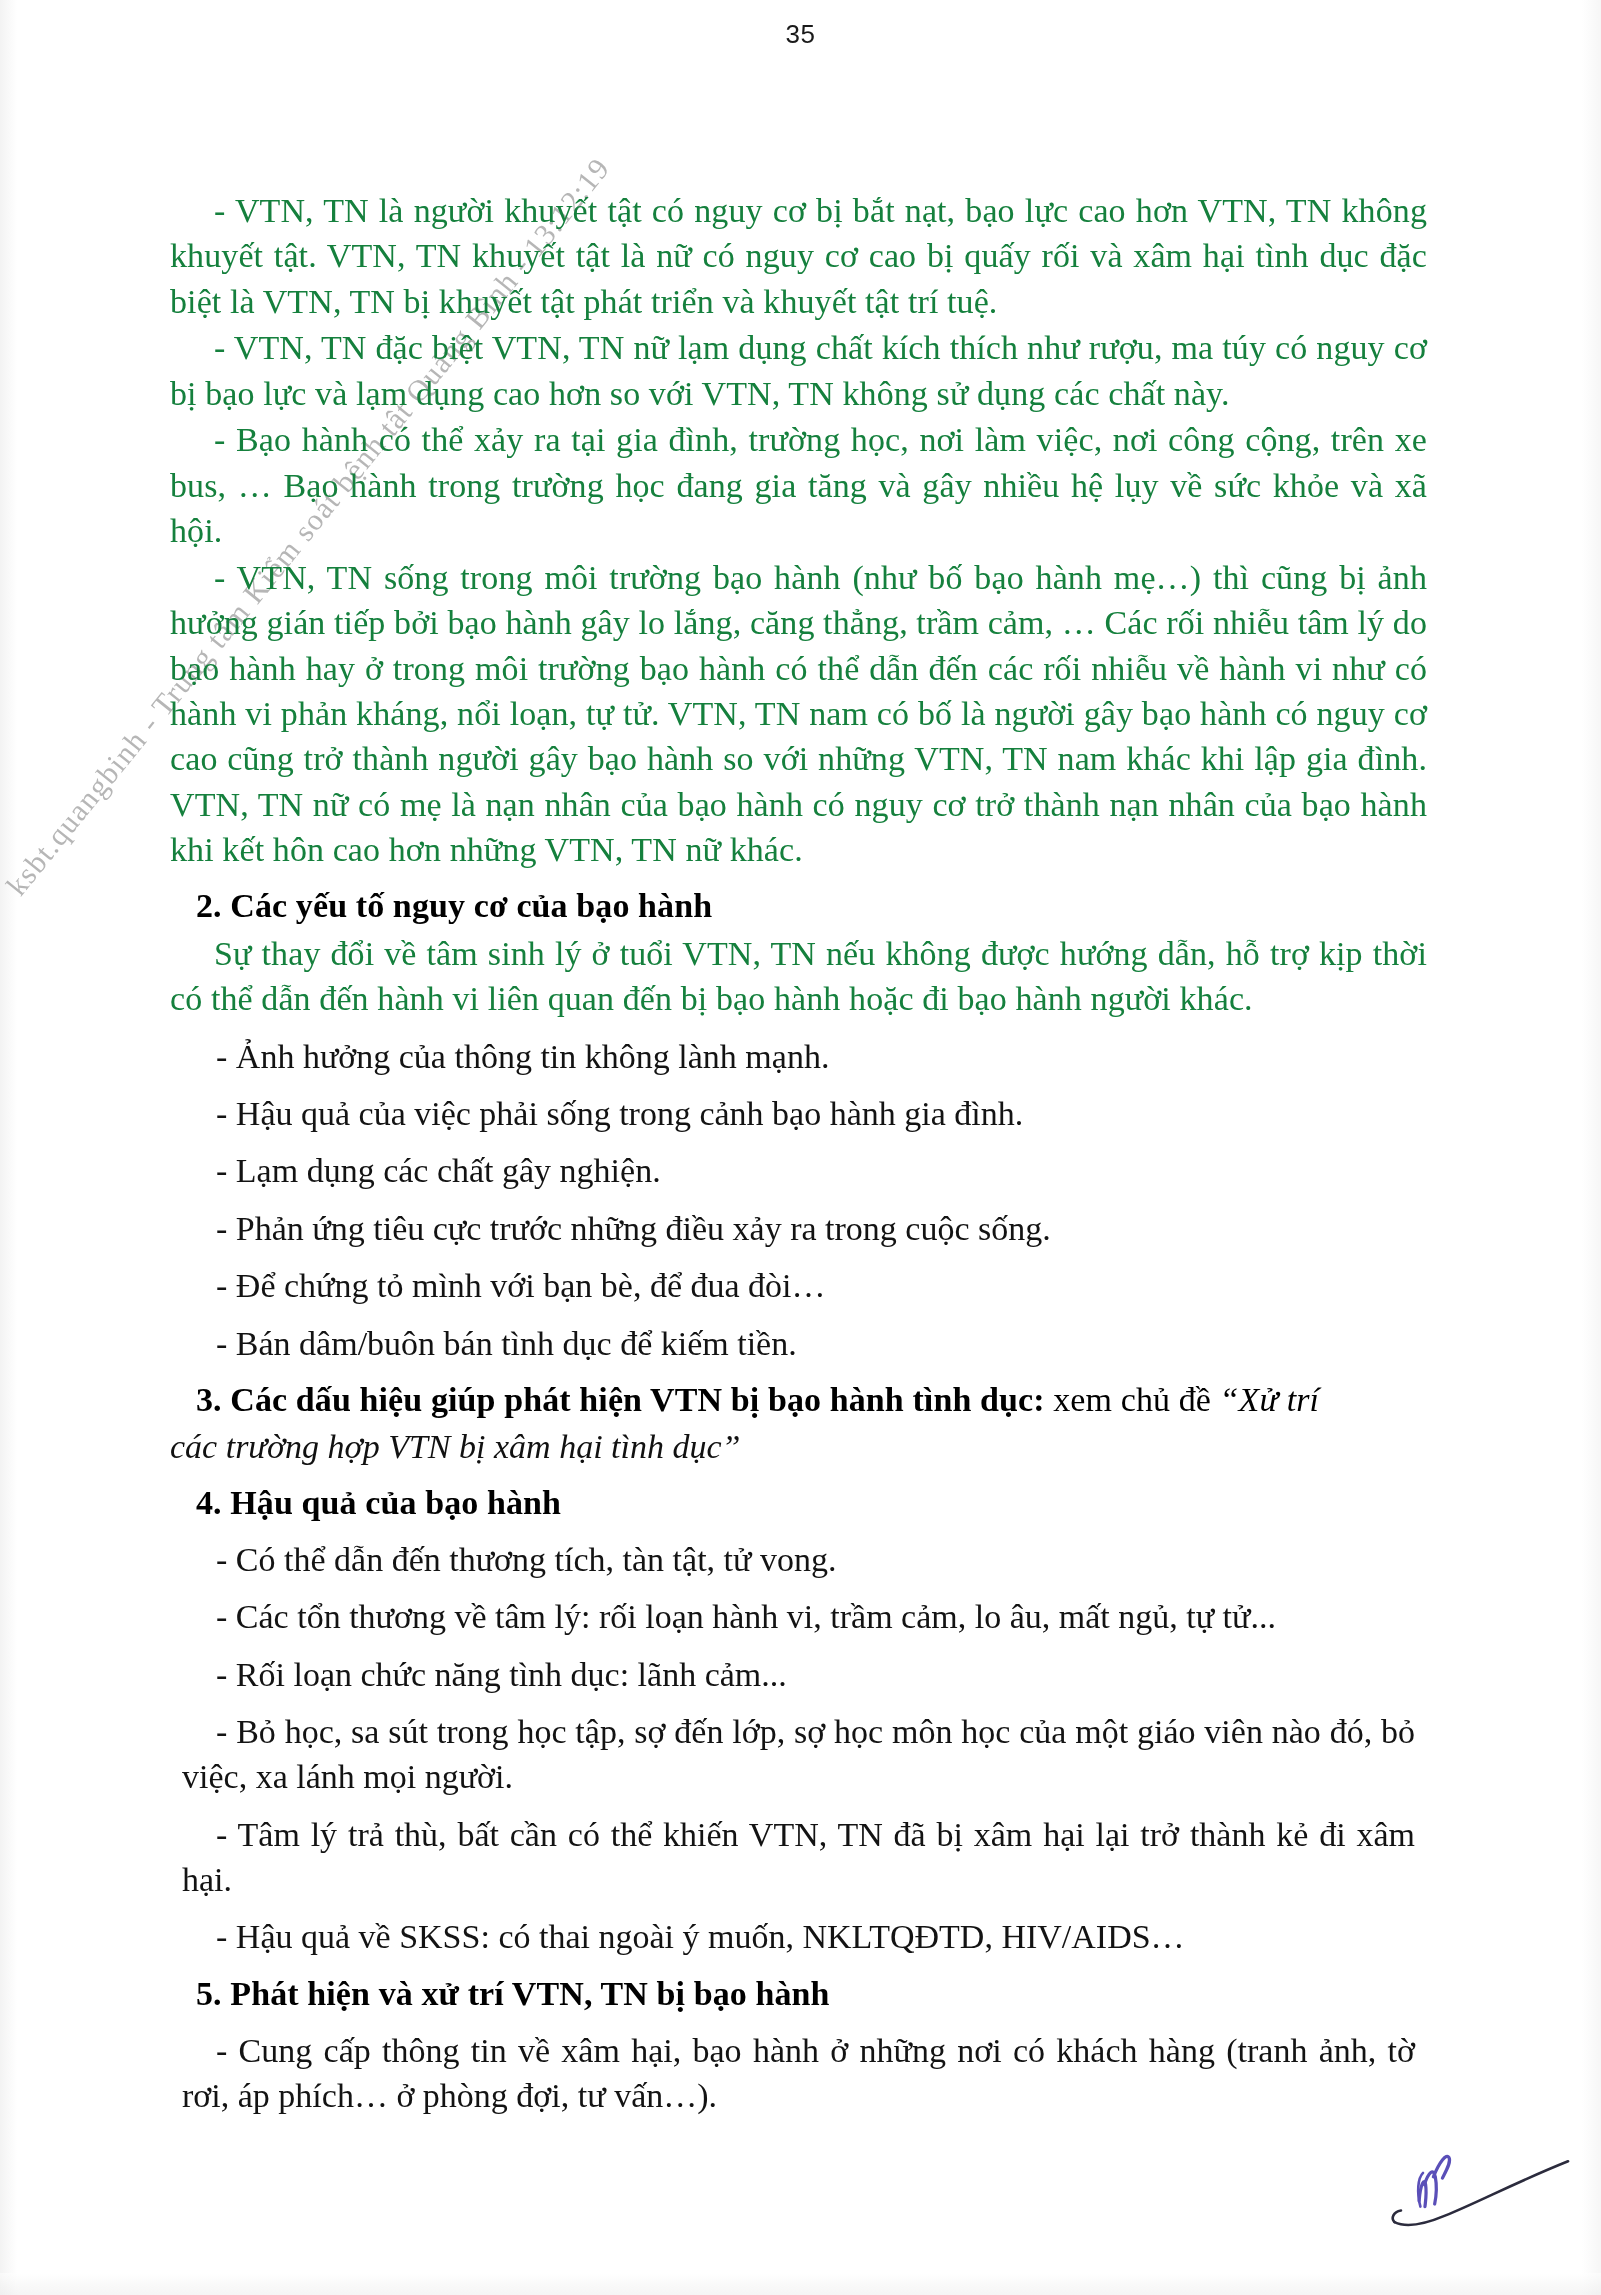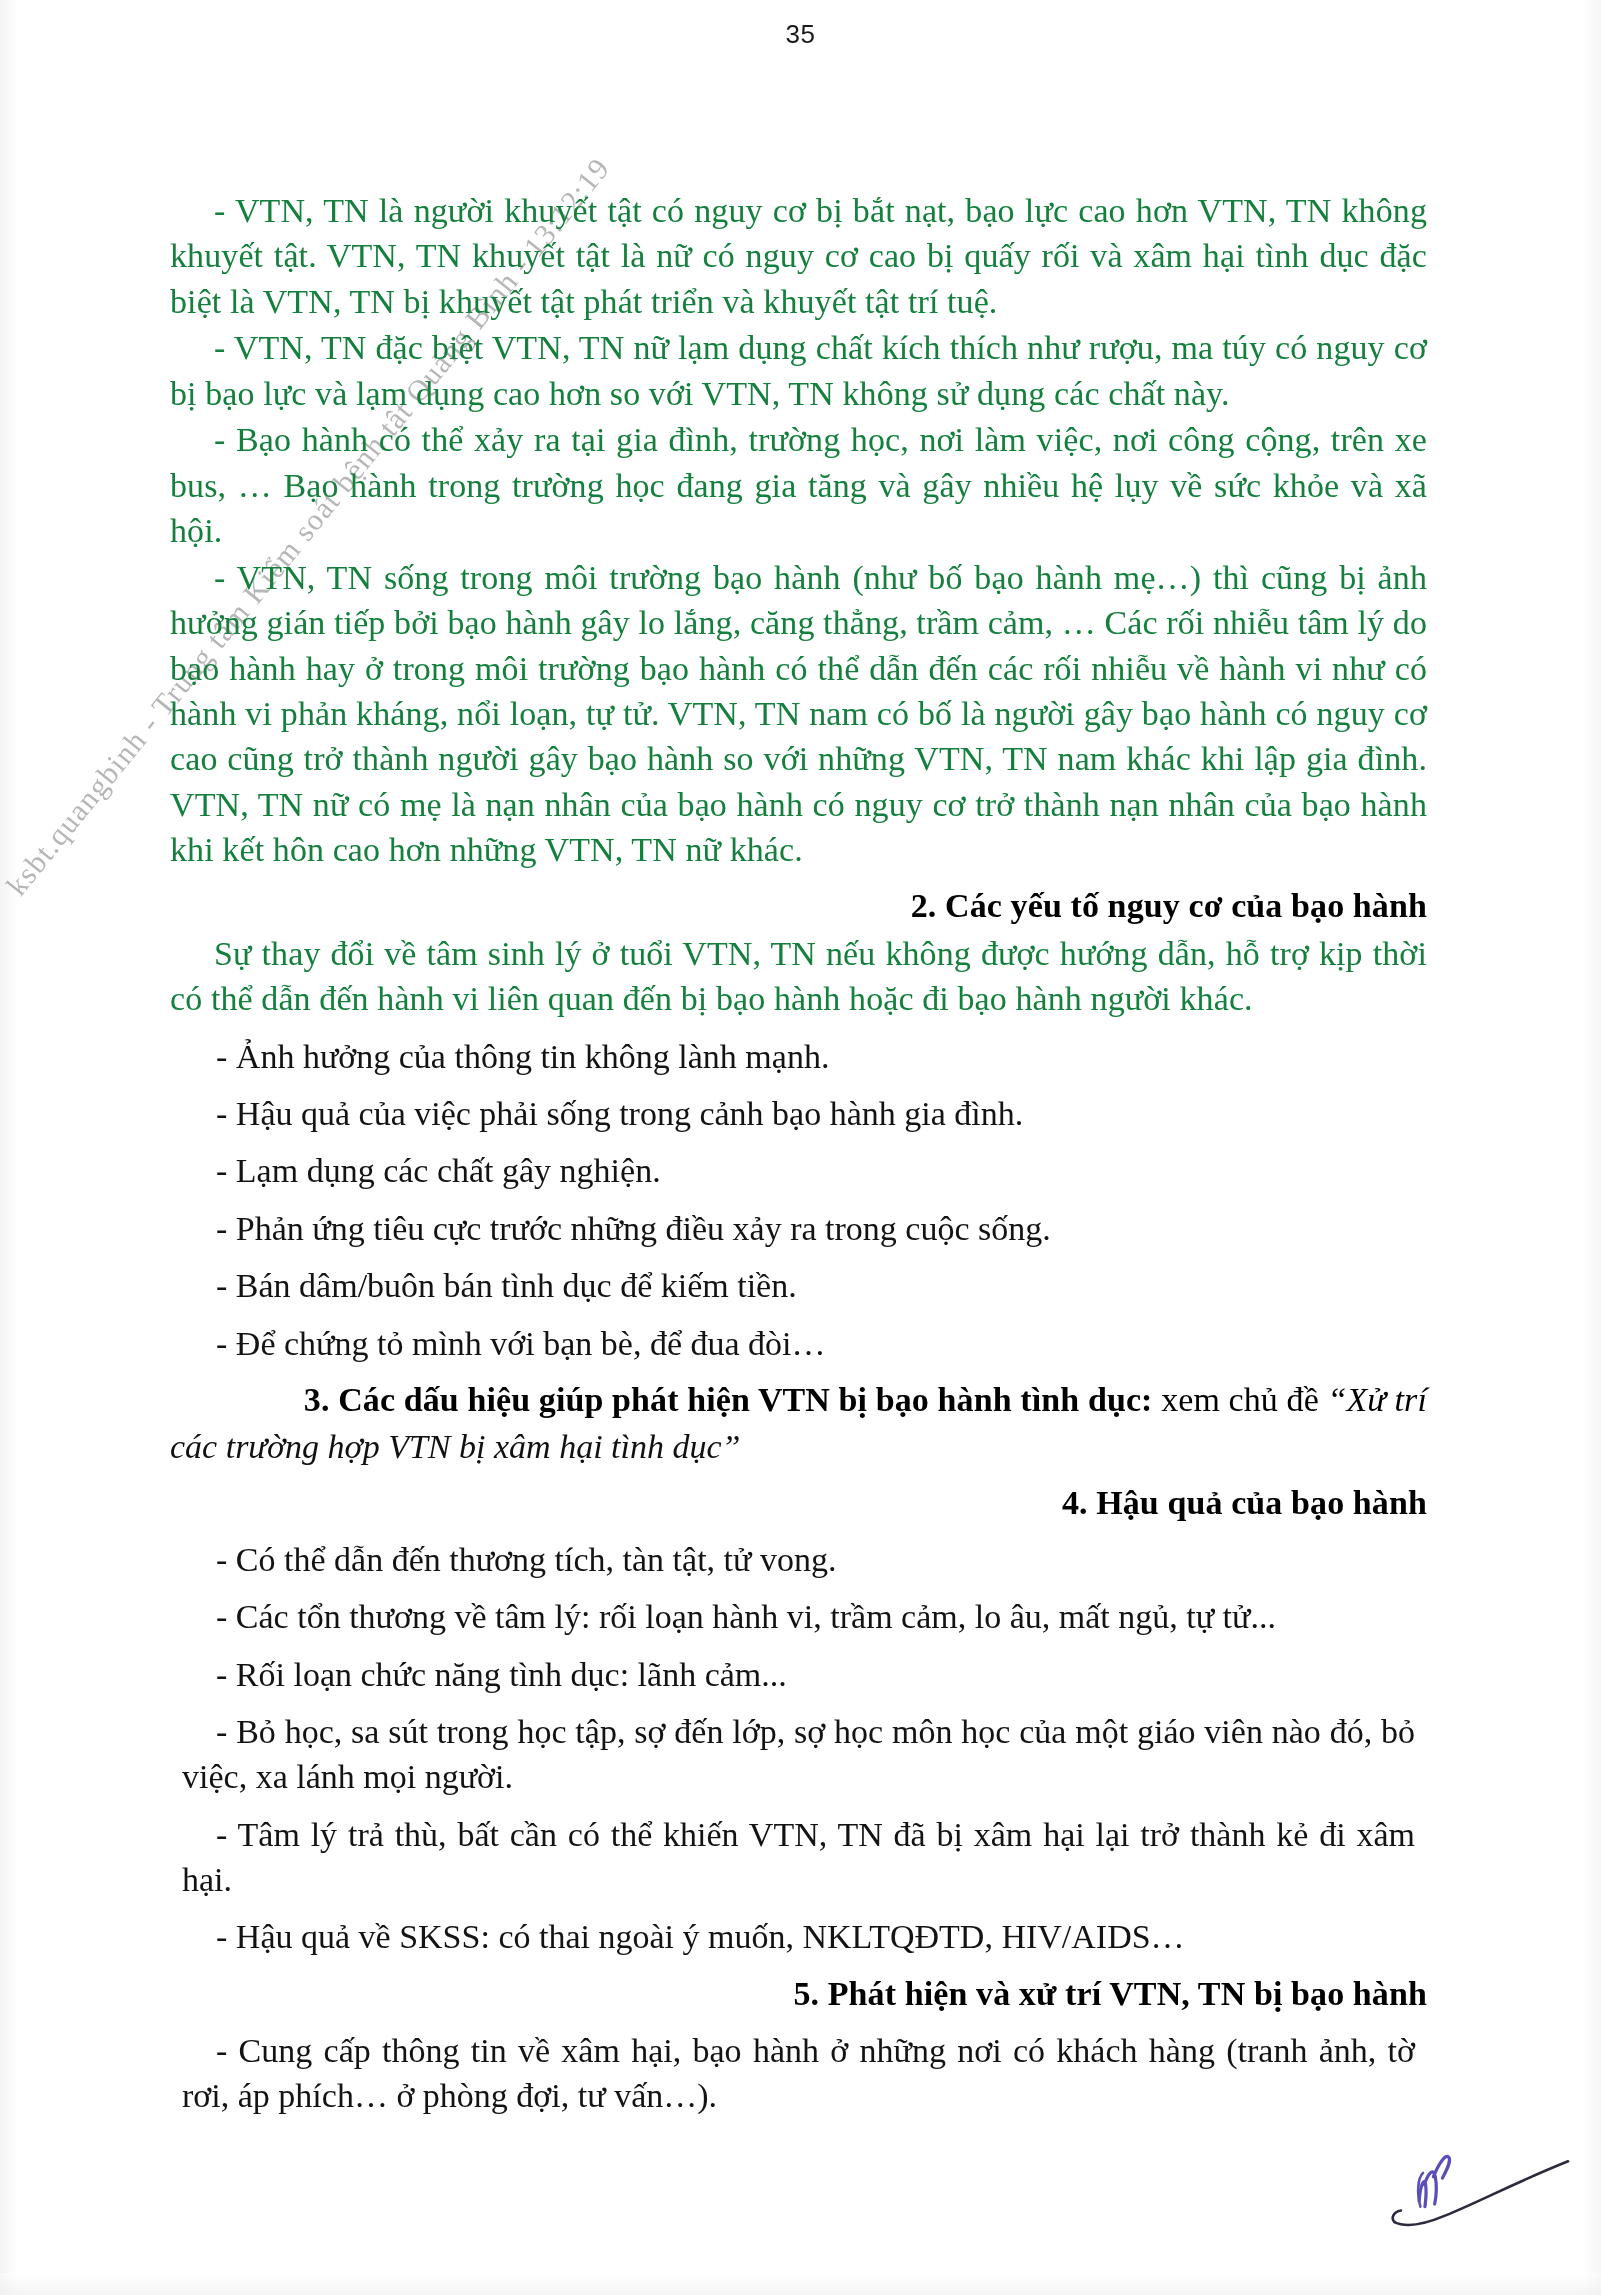--- a/index.html
+++ b/index.html
@@ -83,21 +83,20 @@
   p.bullet.nojust { text-align: left; }
 
   h2.heading {
     margin: 11.7px 0 2.6px 0;
     font-size: 34px;
     line-height: 1.3;
     font-weight: bold;
     text-indent: 26px;
     color: #000000;
     letter-spacing: 0.1px;
-    text-align: right;
   }
   h2.heading .normal { font-weight: normal; }
   h2.heading .quote-italic { font-weight: normal; font-style: italic; }
   .cont-italic {
     font-style: italic;
     font-size: 34px;
     line-height: 1.3;
     display: block;
     margin: 0 0 2.6px 0;
   }
@@ -148,22 +147,22 @@
     <p class="para indent">- Bạo hành có thể xảy ra tại gia đình, trường học, nơi làm việc, nơi công cộng, trên xe bus, … Bạo hành trong trường học đang gia tăng và gây nhiều hệ lụy về sức khỏe và xã hội.</p>
     <p class="para indent">- VTN, TN sống trong môi trường bạo hành (như bố bạo hành mẹ…) thì cũng bị ảnh hưởng gián tiếp bởi bạo hành gây lo lắng, căng thẳng, trầm cảm, … Các rối nhiễu tâm lý do bạo hành hay ở trong môi trường bạo hành có thể dẫn đến các rối nhiễu về hành vi như có hành vi phản kháng, nổi loạn, tự tử. VTN, TN nam có bố là người gây bạo hành có nguy cơ cao cũng trở thành người gây bạo hành so với những VTN, TN nam khác khi lập gia đình. VTN, TN nữ có mẹ là nạn nhân của bạo hành có nguy cơ trở thành nạn nhân của bạo hành khi kết hôn cao hơn những VTN, TN nữ khác.</p>
 
     <h2 class="heading">2. Các yếu tố nguy cơ của bạo hành</h2>
     <p class="para indent">Sự thay đổi về tâm sinh lý ở tuổi VTN, TN nếu không được hướng dẫn, hỗ trợ kịp thời có thể dẫn đến hành vi liên quan đến bị bạo hành hoặc đi bạo hành người khác.</p>
 
     <p class="bullet nojust">- Ảnh hưởng của thông tin không lành mạnh.</p>
     <p class="bullet nojust">- Hậu quả của việc phải sống trong cảnh bạo hành gia đình.</p>
     <p class="bullet nojust">- Lạm dụng các chất gây nghiện.</p>
     <p class="bullet nojust">- Phản ứng tiêu cực trước những điều xảy ra trong cuộc sống.</p>
+    <p class="bullet nojust">- Để chứng tỏ mình với bạn bè, để đua đòi…</p>
     <p class="bullet nojust">- Bán dâm/buôn bán tình dục để kiếm tiền.</p>
-    <p class="bullet nojust">- Để chứng tỏ mình với bạn bè, để đua đòi…</p>
 
     <h2 class="heading"><span>3. Các dấu hiệu giúp phát hiện VTN bị bạo hành tình dục:</span><span class="normal"> xem chủ đề </span><span class="quote-italic">“Xử trí</span></h2>
     <span class="cont-italic">các trường hợp VTN bị xâm hại tình dục”</span>
 
     <h2 class="heading">4. Hậu quả của bạo hành</h2>
     <p class="bullet nojust">- Có thể dẫn đến thương tích, tàn tật, tử vong.</p>
     <p class="bullet nojust">- Các tổn thương về tâm lý: rối loạn hành vi, trầm cảm, lo âu, mất ngủ, tự tử...</p>
     <p class="bullet nojust">- Rối loạn chức năng tình dục: lãnh cảm...</p>
     <p class="bullet">- Bỏ học, sa sút trong học tập, sợ đến lớp, sợ học môn học của một giáo viên nào đó, bỏ việc, xa lánh mọi người.</p>
     <p class="bullet">- Tâm lý trả thù, bất cần có thể khiến VTN, TN đã bị xâm hại lại trở thành kẻ đi xâm hại.</p>

